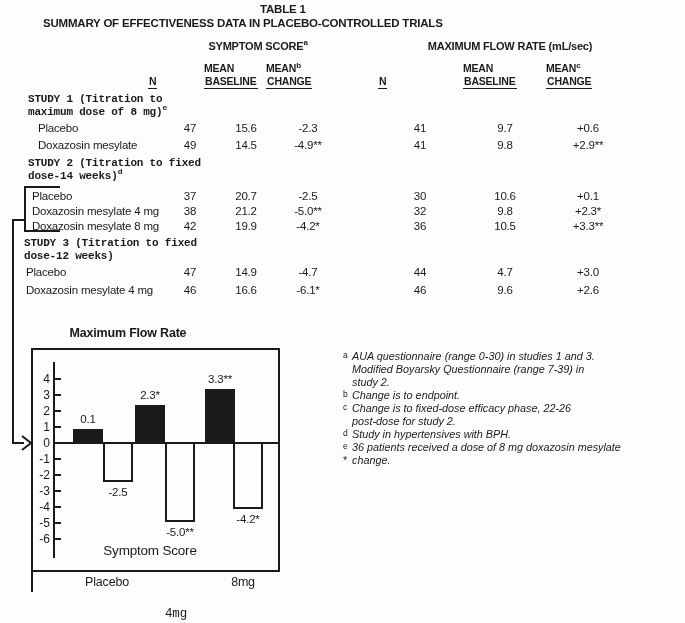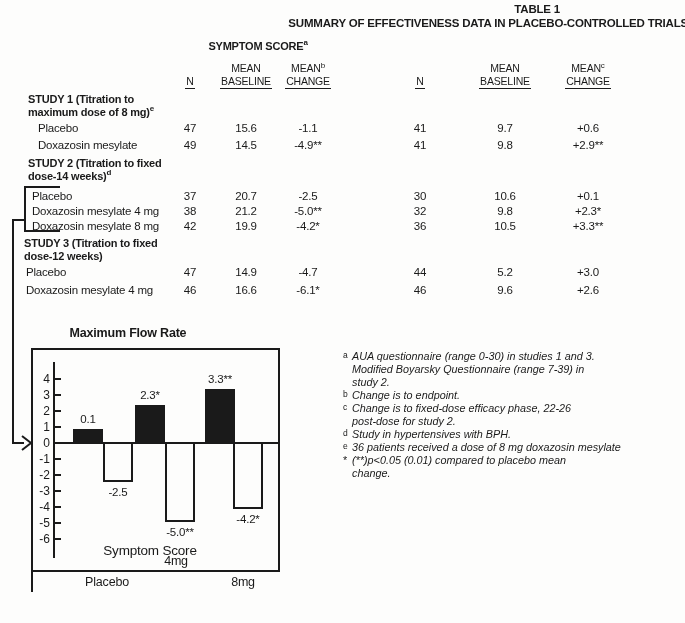--- a/index.html
+++ b/index.html
@@ -2,28 +2,28 @@
 <html><head>
 <meta charset="utf-8">
 <style>
   html,body { margin:0; padding:0; background:#ffffff; }
   .page { position:relative; width:685px; height:623px; background:#fdfdfc;
           font-family:"Liberation Sans", sans-serif; color:#1a1a1a; overflow:hidden; }
   .abs { position:absolute; }
   sup { font-size:8px; line-height:0; }
 
   
-  .t-title { position:absolute; font-weight:bold; font-size:11.5px; letter-spacing:-0.2px; text-align:right; }
+  .t-title { position:absolute; font-weight:bold; font-size:11.5px; letter-spacing:-0.2px; text-align:left; }
   .gh { position:absolute; font-weight:bold; font-size:11px; letter-spacing:-0.2px; text-align:center; }
-  .sub { position:absolute; width:84px; text-align:center; font-weight:normal; font-size:10.5px; letter-spacing:-0.2px; }
+  .sub { position:absolute; width:84px; font-weight:bold; font-size:10.5px; letter-spacing:-0.2px; }
   .sub .l1 { height:13px; }
   .u { border-bottom:1.5px solid #1a1a1a; padding:0 1px 1px 1px; }
 
   
-  .grp { position:absolute; font-weight:bold; font-size:11px; line-height:12.5px; letter-spacing:-0.2px; white-space:nowrap; }
+  .grp { position:absolute; font-weight:bold; font-size:11px; line-height:12.5px; letter-spacing:-0.2px; white-space:nowrap;font-family:Liberation Mono, monospace; }
   .row { position:absolute; left:0; width:685px; height:14px; font-size:11.5px; letter-spacing:-0.2px; }
   .row .lab { position:absolute; white-space:nowrap; }
   .cell { position:absolute; width:84px; text-align:center; }
   .c0{left:148px}.c1{left:204px}.c2{left:266px}.c3{left:378px}.c4{left:463px}.c5{left:546px}
 
   
   .line { position:absolute; background:#1a1a1a; }
 
   
   .chart-title { position:absolute; font-weight:bold; font-size:12.5px; letter-spacing:-0.2px; text-align:center; width:180px; left:38px; }
@@ -48,20 +48,23 @@
 <body>
 
 <div class="page">
 
   <div class="t-title" style="left:260px; top:3px; width:300px;">TABLE 1</div>
   <div class="t-title" style="left:43px; top:17px; width:645px;">SUMMARY OF EFFECTIVENESS DATA IN PLACEBO-CONTROLLED TRIALS</div>
 
   <div class="gh" style="left:178px; top:40px; width:160px;">
     <span>SYMPTOM SCORE</span><sup>a</sup>
   </div>
+  <div class="gh" style="left:390px; top:40px; width:240px;">
+    <span>MAXIMUM FLOW RATE (mL/sec)</span><sup></sup>
+  </div>
 
   <div class="sub" style="left:148px; top:62px;">
     <div class="l1"><span></span></div>
     <div><span class="u">N</span></div>
   </div>
   <div class="sub" style="left:204px; top:62px;">
     <div class="l1"><span>MEAN</span></div>
     <div><span class="u">BASELINE</span></div>
   </div>
   <div class="sub" style="left:266px; top:62px;">
@@ -91,21 +94,21 @@
   </div>
   <div class="grp" style="left:24px; top:237px;">
     <div>STUDY 3 (Titration to fixed</div>
     <div><span>dose-12 weeks)</span><sup></sup></div>
   </div>
 
   <div class="row" style="top:122px;">
     <span class="lab" style="left:38px;">Placebo</span>
     <span class="cell c0">47</span>
     <span class="cell c1">15.6</span>
-    <span class="cell c2">-1.1</span>
+    <span class="cell c2">-2.3</span>
     <span class="cell c3">41</span>
     <span class="cell c4">9.7</span>
     <span class="cell c5">+0.6</span>
   </div>
   <div class="row" style="top:139px;">
     <span class="lab" style="left:38px;">Doxazosin mesylate</span>
     <span class="cell c0">49</span>
     <span class="cell c1">14.5</span>
     <span class="cell c2">-4.9**</span>
     <span class="cell c3">41</span>
@@ -138,21 +141,21 @@
     <span class="cell c3">36</span>
     <span class="cell c4">10.5</span>
     <span class="cell c5">+3.3**</span>
   </div>
   <div class="row" style="top:266px;">
     <span class="lab" style="left:26px;">Placebo</span>
     <span class="cell c0">47</span>
     <span class="cell c1">14.9</span>
     <span class="cell c2">-4.7</span>
     <span class="cell c3">44</span>
-    <span class="cell c4">5.2</span>
+    <span class="cell c4">4.7</span>
     <span class="cell c5">+3.0</span>
   </div>
   <div class="row" style="top:284px;">
     <span class="lab" style="left:26px;">Doxazosin mesylate 4 mg</span>
     <span class="cell c0">46</span>
     <span class="cell c1">16.6</span>
     <span class="cell c2">-6.1*</span>
     <span class="cell c3">46</span>
     <span class="cell c4">9.6</span>
     <span class="cell c5">+2.6</span>
@@ -198,21 +201,21 @@
 
   <div class="barlab" style="left: 58px; top: 413px;">0.1</div>
   <div class="barlab" style="left: 120px; top: 389px;">2.3*</div>
   <div class="barlab" style="left: 190px; top: 373px;">3.3**</div>
   <div class="barlab" style="left: 88px; top: 486px;">-2.5</div>
   <div class="barlab" style="left: 150px; top: 526px;">-5.0**</div>
   <div class="barlab" style="left: 218px; top: 513px;">-4.2*</div>
 
   <div class="inner-xlab">Symptom Score</div>
   <div class="catlab" style="left:67px;  width:80px; top:575px;">Placebo</div>
-  <div class="catlab" style="left:146px; width:60px; top:554px;">4mg</div>
+  <div class="catlab" style="left:146px; width:60px; top:607px;font-family:Liberation Mono, monospace;">4mg</div>
   <div class="catlab" style="left:213px; width:60px; top:575px;">8mg</div>
 
   <div class="fnblock">
     <div class="fn">
       <span class="fn-m">a</span>
       <div class="fn-line">AUA questionnaire (range 0-30) in studies 1 and 3.</div>
       <div class="fn-line">Modified Boyarsky Questionnaire (range 7-39) in</div>
       <div class="fn-line">study 2.</div>
     </div>
     <div class="fn">
@@ -227,18 +230,17 @@
     <div class="fn">
       <span class="fn-m">d</span>
       <div class="fn-line">Study in hypertensives with BPH.</div>
     </div>
     <div class="fn">
       <span class="fn-m">e</span>
       <div class="fn-line">36 patients received a dose of 8 mg doxazosin mesylate</div>
     </div>
     <div class="fn">
       <span class="fn-m-star">*</span>
-      <div class="fn-line">(**)p&lt;0.05 (0.01) compared to placebo mean</div>
       <div class="fn-line">change.</div>
     </div>
   </div>
 
 </div>
 
 </body></html>

